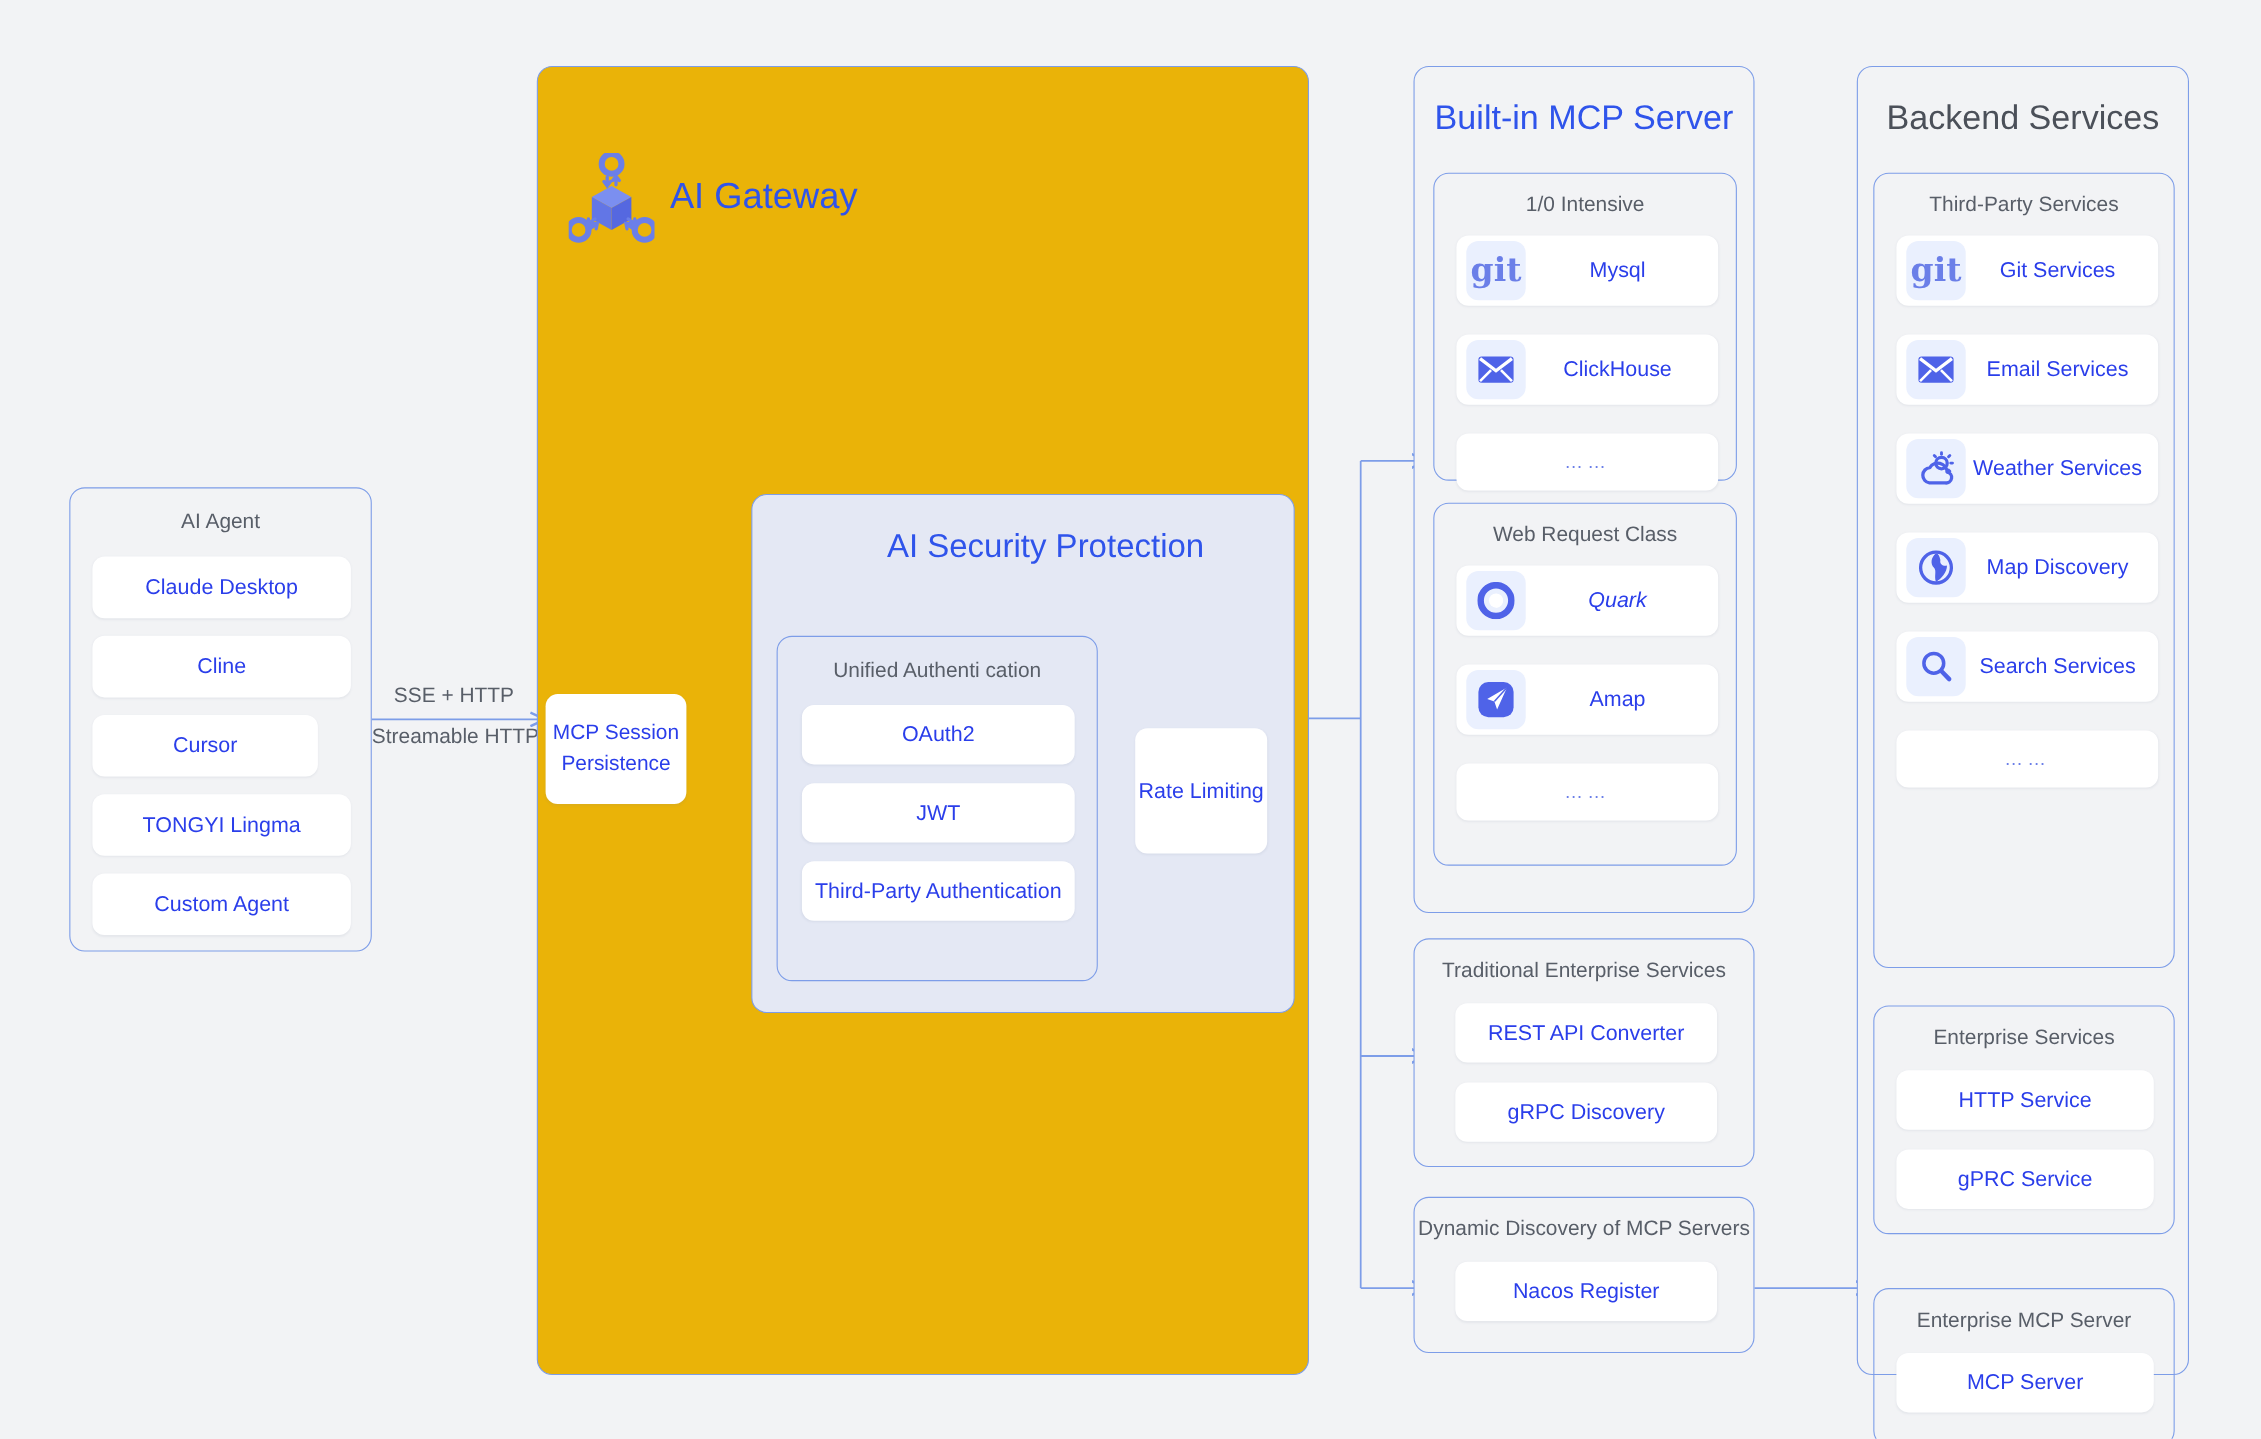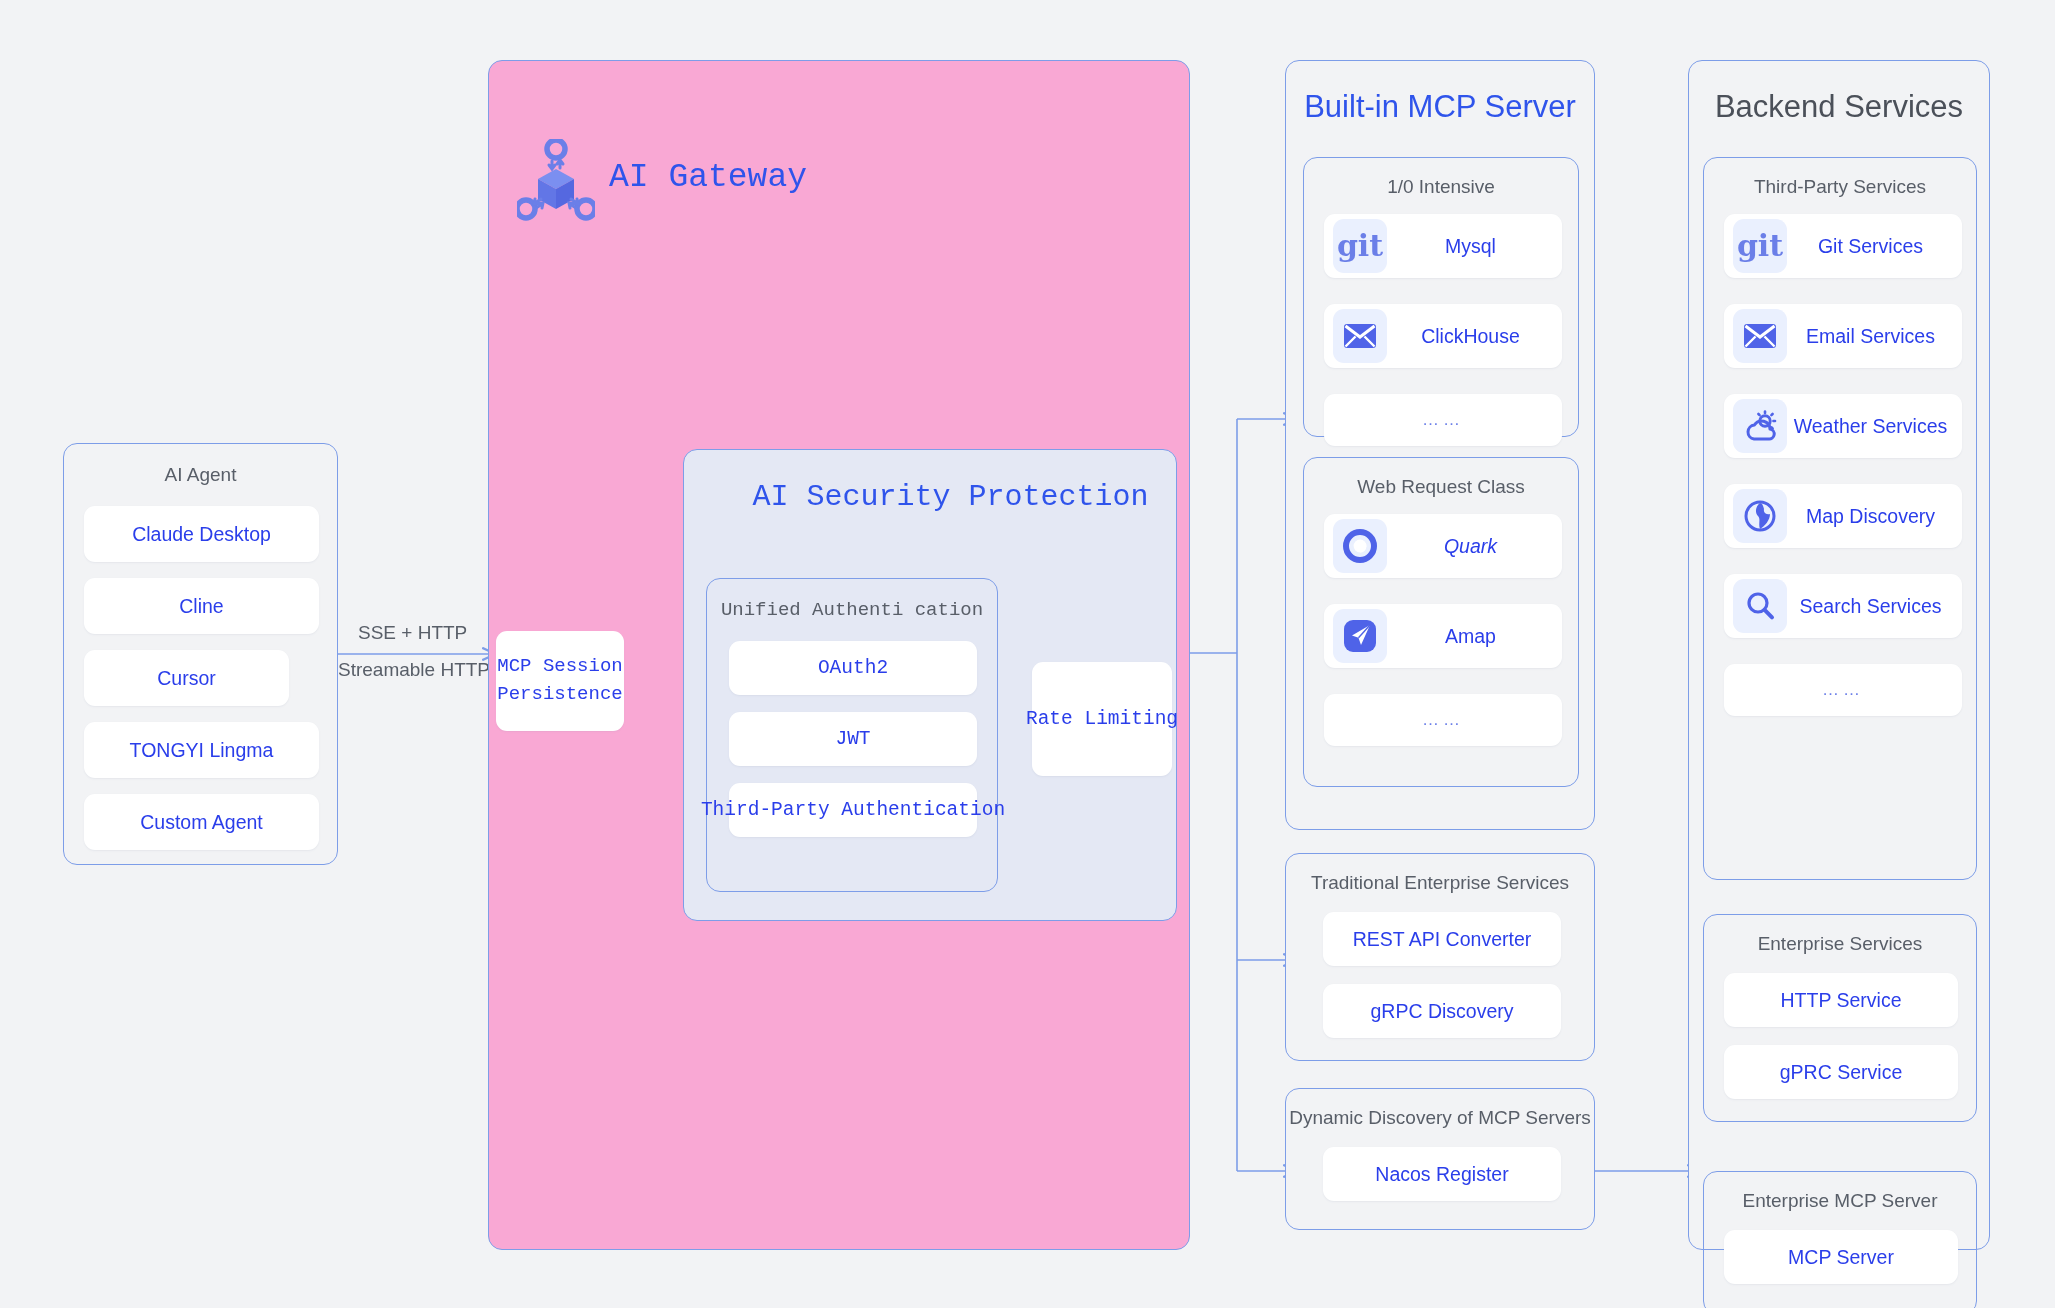--- a/index.html
+++ b/index.html
@@ -11,21 +11,21 @@
   }
   #stage { position: relative; width: 2055px; height: 1308px; }
 
   
   .panel {
     position: absolute;
     border: 1.6px solid #7d9de8;
     border-radius: 14px;
     background: #f2f3f5;
   }
-  .panel.tinted { background: #f9a8d4; font-family: Liberation Mono, monospace; }
+  .panel.tinted { background: #eab308; }
 
   .panel-title {
     text-align: center;
     color: #2f54eb;
     font-size: 31px;
     white-space: nowrap;
   }
   .panel-title.dark { color: #4b5059; }
 
   .group-title {
@@ -180,21 +180,21 @@
           <span>OAuth2</span>
         </div>
         <div class="pill" style="left:22px; top:133px; width:248px; height:54px;">
           <span>JWT</span>
         </div>
         <div class="pill" style="left:22px; top:204px; width:248px; height:54px;">
           <span>Third-Party Authentication</span>
         </div>
       </div>
 
-      <div class="pill" style="left:348px; top:212px; width:140px; height:114px;">
+      <div class="pill" style="left:348px; top:212px; width:120px; height:114px;">
         <span>Rate Limiting</span>
       </div>
     </div>
   </div>
 
   <div class="panel" style="left:1285px; top:60px; width:310px; height:770px;">
     <div class="panel-title" style="margin-top:28px;">Built-in MCP Server</div>
 
     <div class="panel" style="left:17px; top:96px; width:276px; height:280px; background:transparent;">
       <div class="group-title" style="margin-top:18px;">1/0 Intensive</div>

